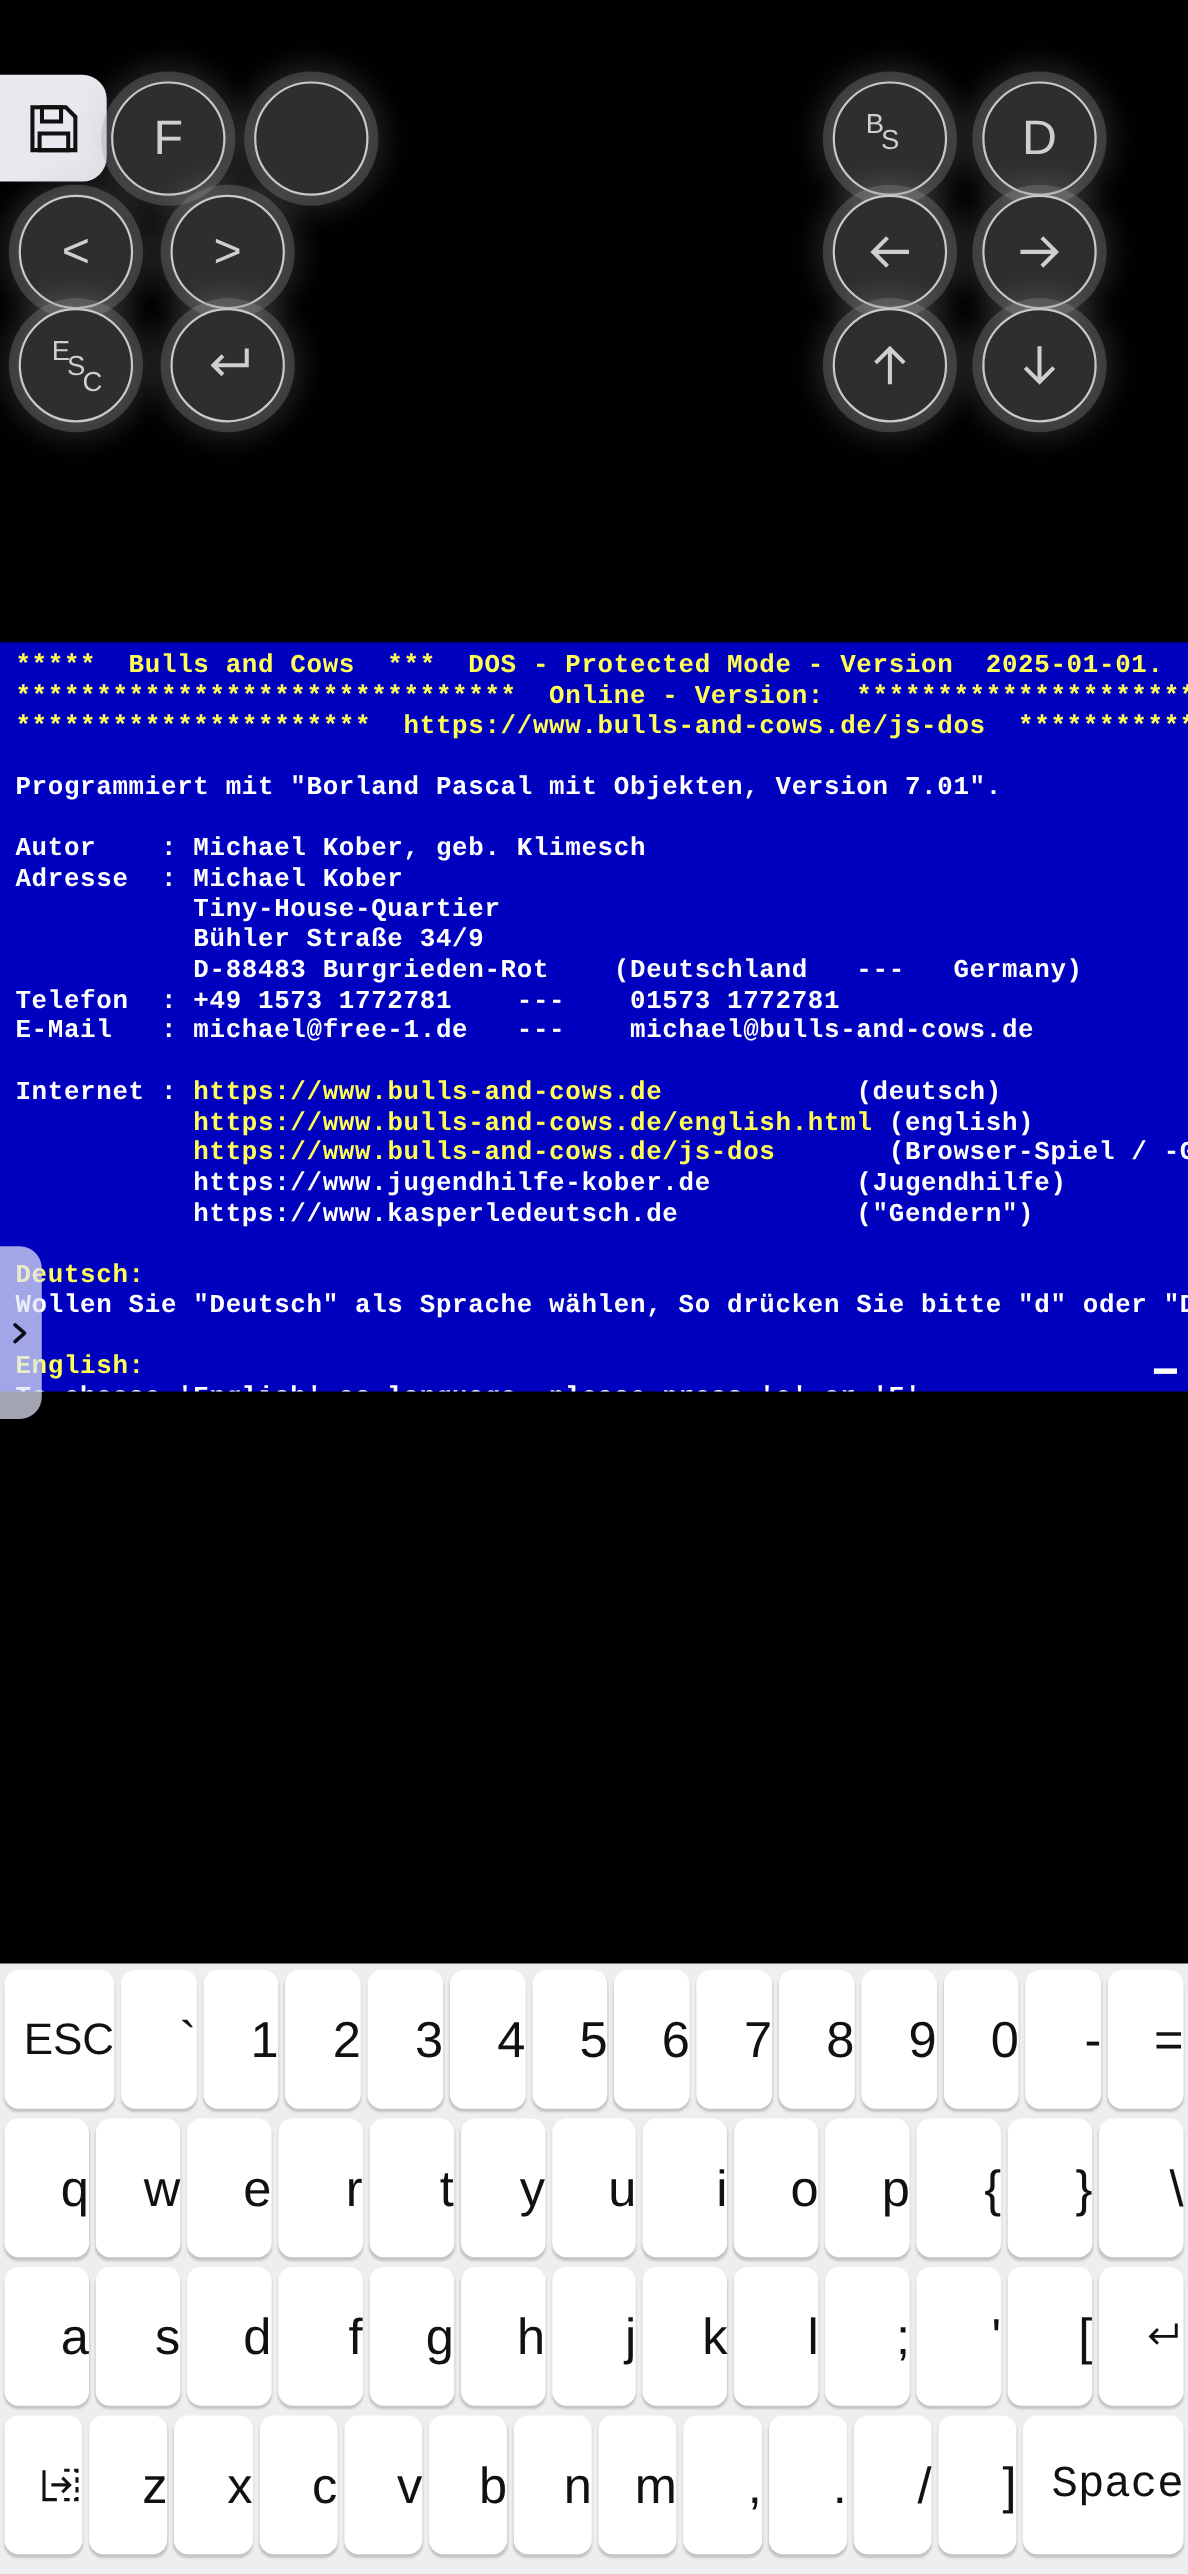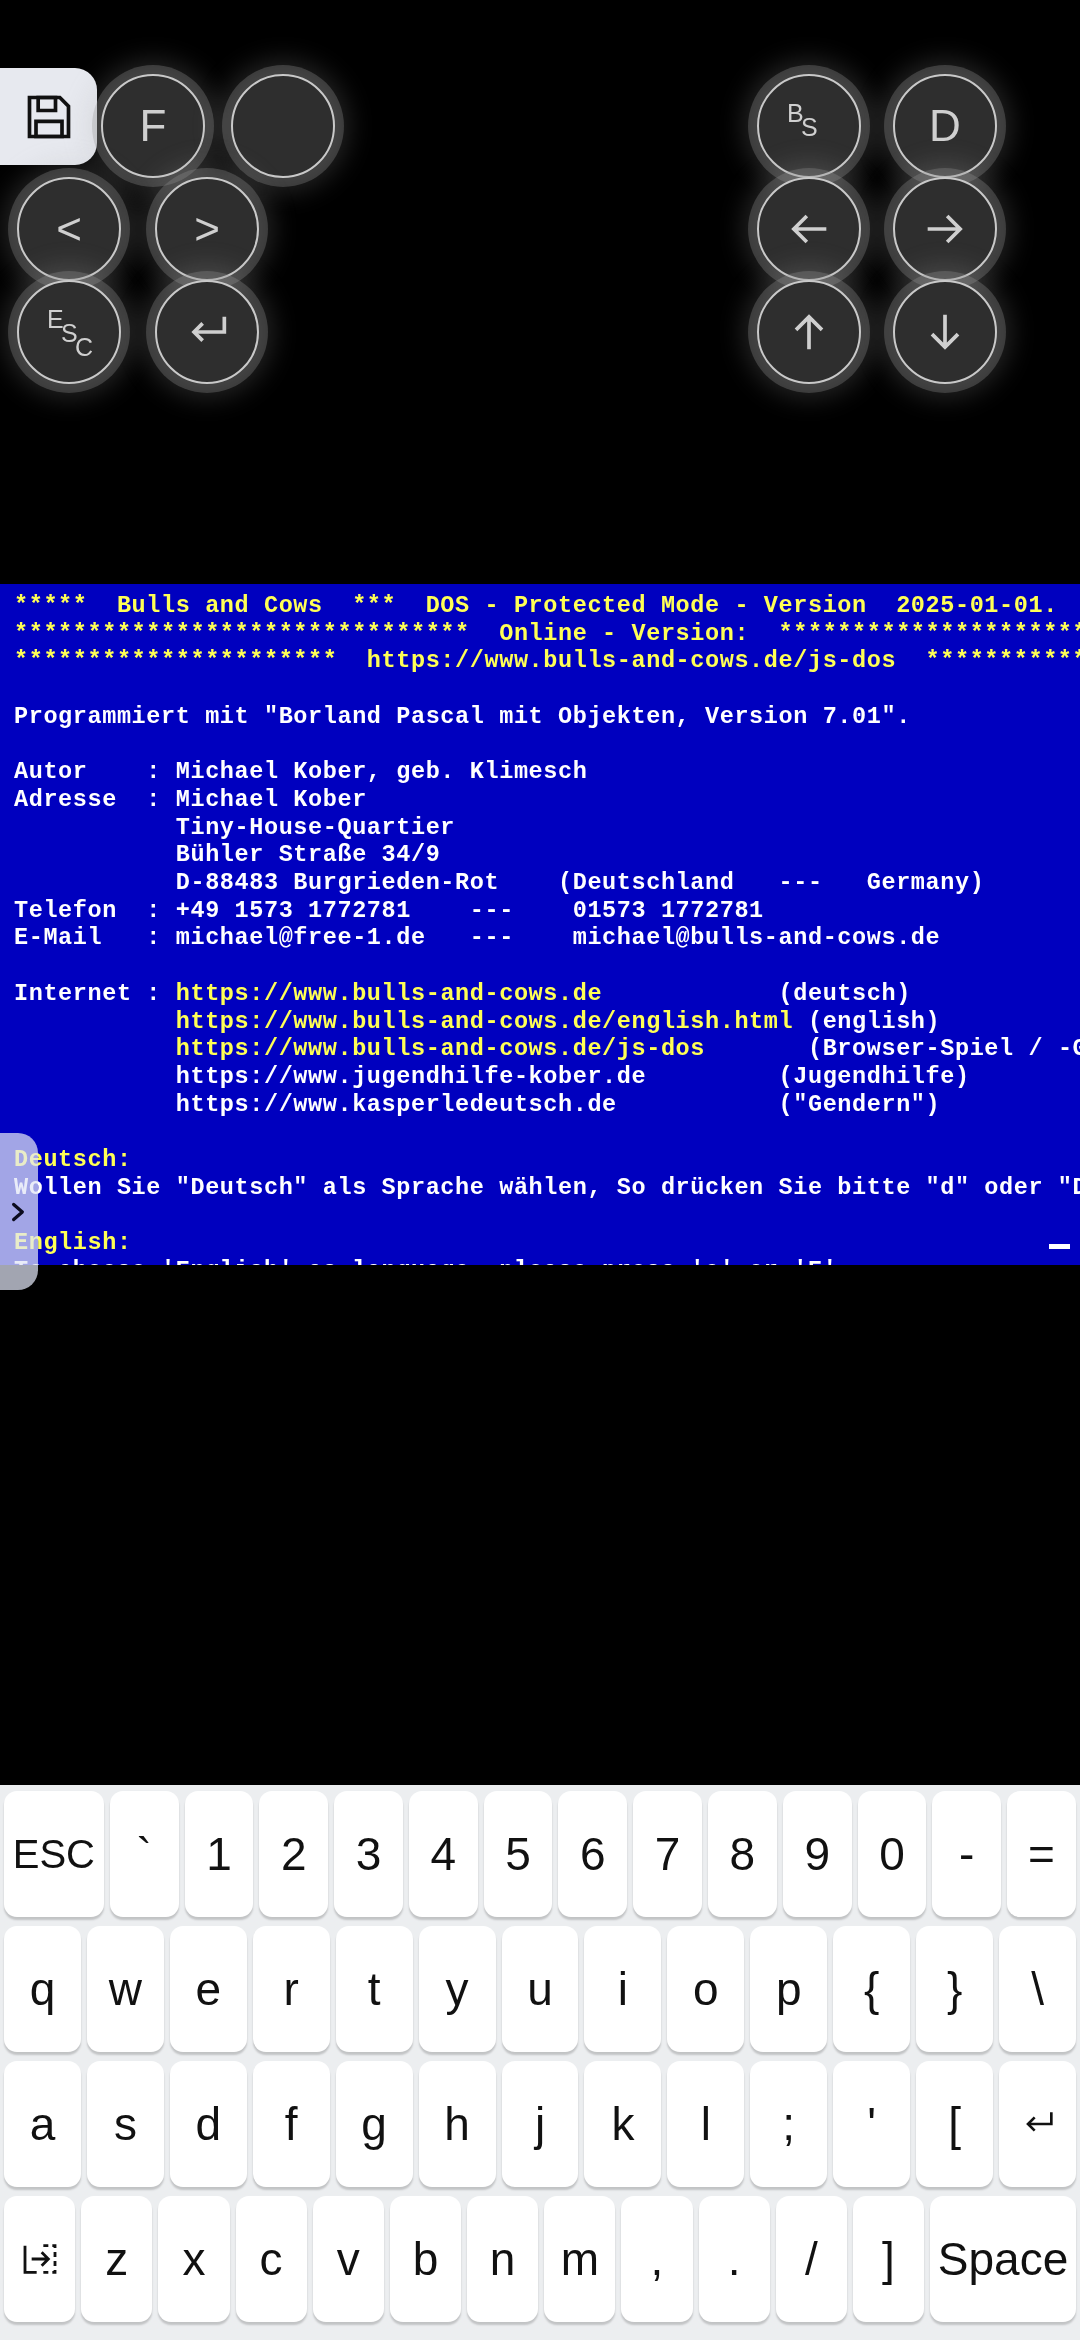--- a/index.html
+++ b/index.html
@@ -128,28 +128,28 @@
     margin-bottom: 9px;
     height: 126px;
   }
   .key {
     flex: 1 1 0;
     background: #ffffff;
     border-radius: 13px;
     box-shadow: 0 3px 2px rgba(0,0,0,0.18);
     display: flex;
     align-items: center;
-    justify-content: center;
+    justify-content: flex-end;
     font-family: "Liberation Sans", sans-serif;
     font-size: 46px;
     color: #111;
     user-select: none;
   }
   .key.esc  { flex: 1.45 1 0; font-size: 40px; }
-  .key.wide { flex: 2.05 1 0; font-size: 46px; }
+  .key.wide { flex: 2.05 1 0; font-size: 40px; font-family: Liberation Mono, monospace; }
   .key svg { display:block; }
 </style>
 </head>
 <body>
 
 <div id="control-pad">
 
   <div class="save-btn">
     <span>
       <svg width="52" height="52" viewBox="0 0 24 24" fill="none" stroke="#111" stroke-width="1.7">

